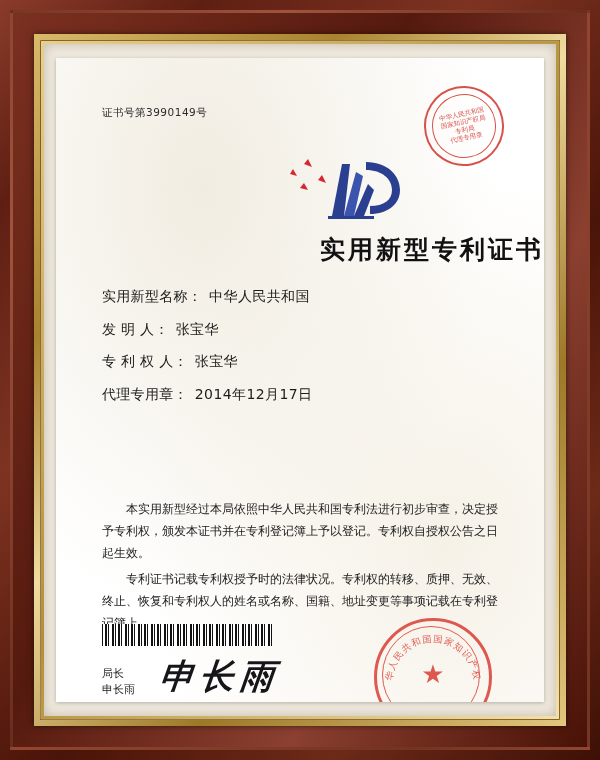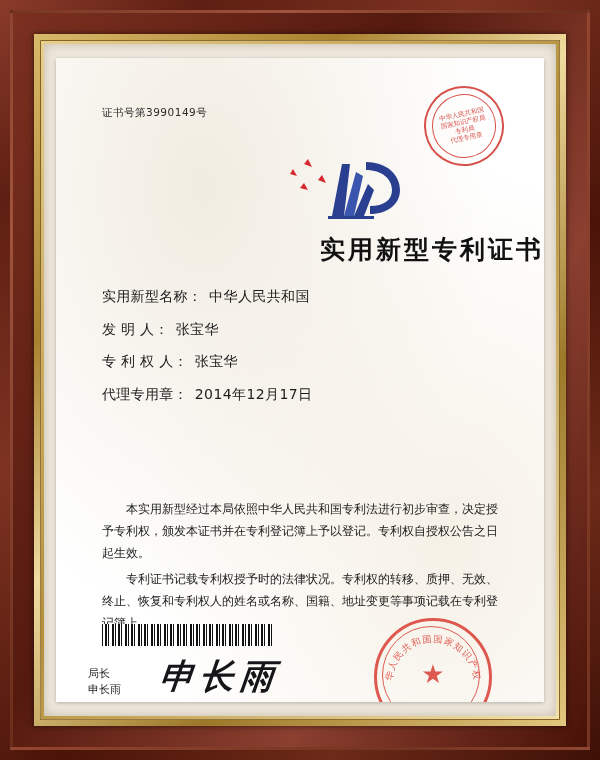--- a/index.html
+++ b/index.html
@@ -176,21 +176,21 @@
     background: repeating-linear-gradient(90deg,
       #111 0px, #111 1px, #fff 1px, #fff 3px,
       #111 3px, #111 5px, #fff 5px, #fff 6px,
       #111 6px, #111 7px, #fff 7px, #fff 10px,
       #111 10px, #111 12px, #fff 12px, #fff 13px);
   }
 
   
   .sig-label {
     position: absolute;
-    left: 32px; top: 608px;
+    left: 46px; top: 608px;
     font-size: 11px;
     line-height: 1.45;
     color: #1c1c1c;
     font-family: "DejaVu Sans", sans-serif;
   }
   .sig-hand {
     position: absolute;
     left: 104px; top: 596px;
     font-size: 34px;
     letter-spacing: 6px;

